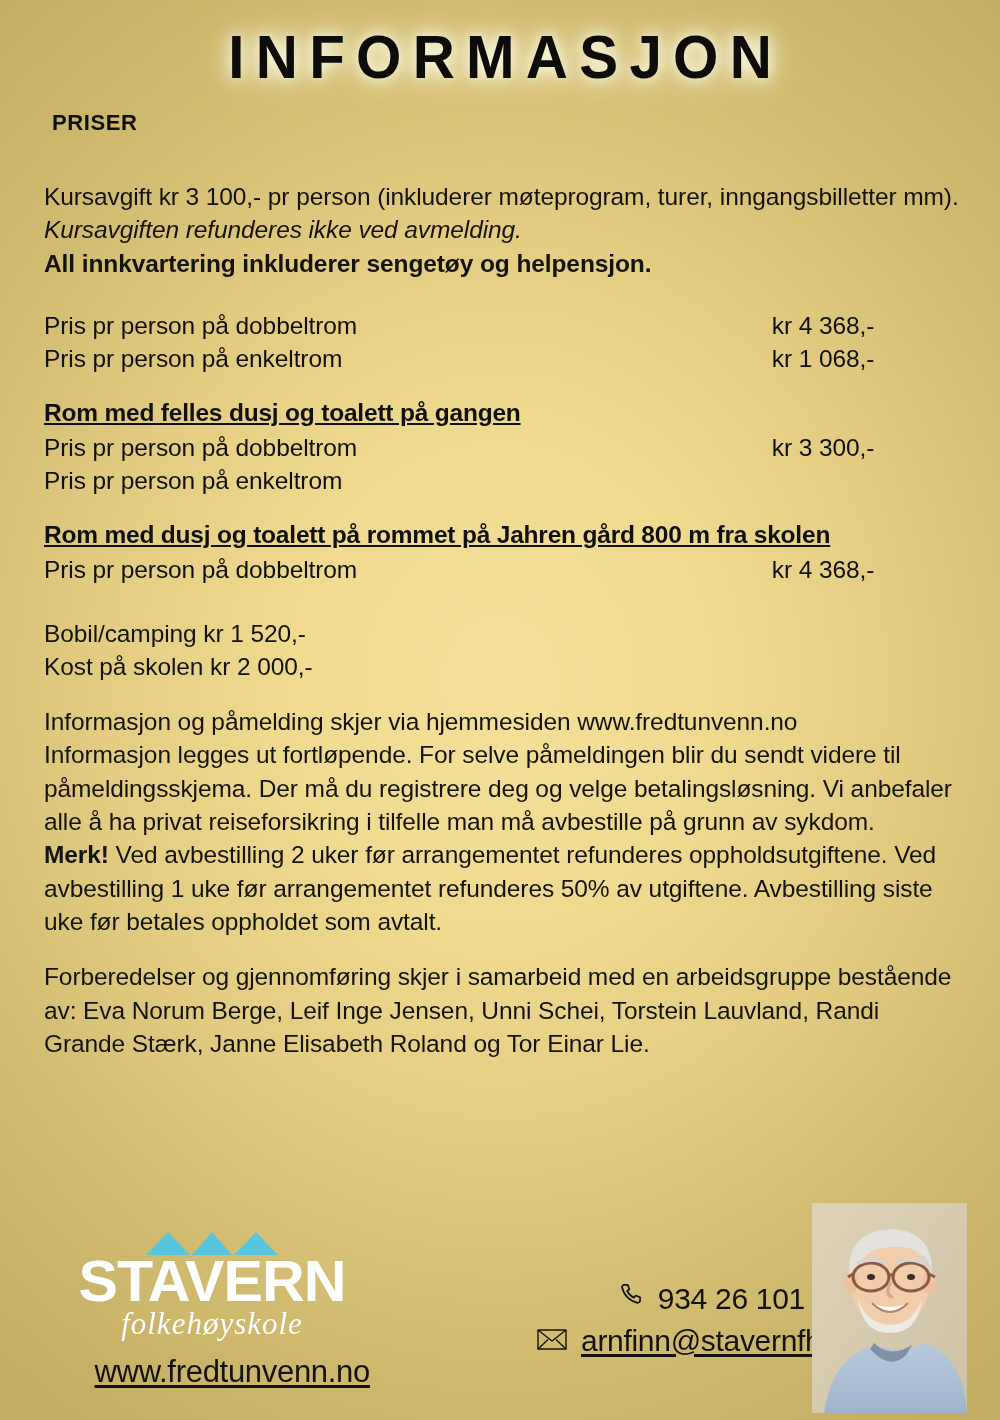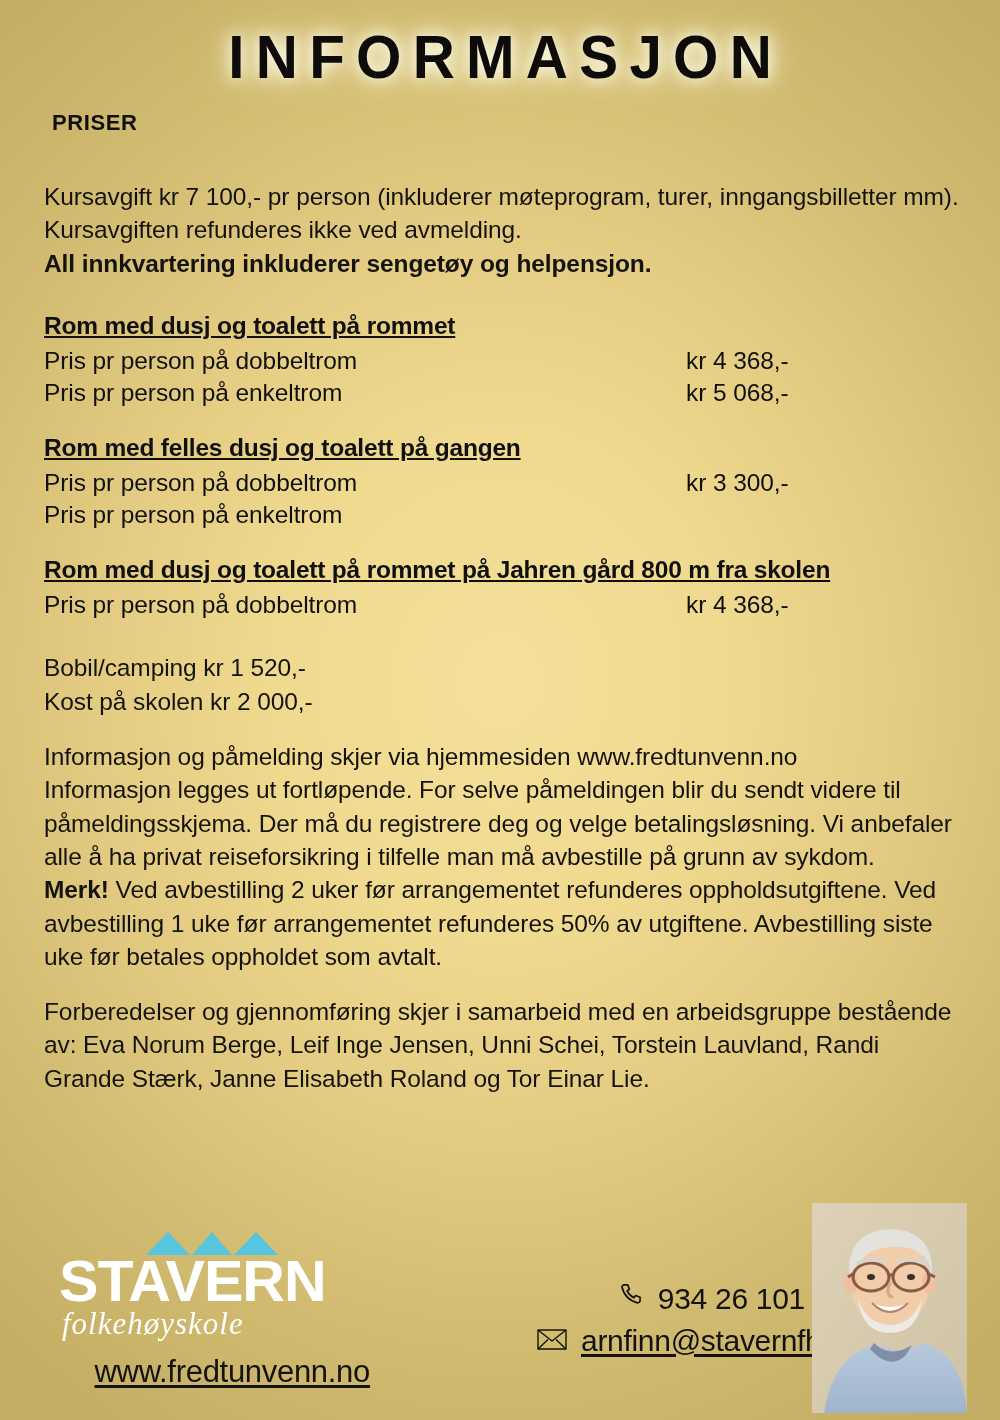--- a/index.html
+++ b/index.html
@@ -67,21 +67,21 @@
   }
 
   p.para {
     margin: 0;
     font-size: 24.5px;
     line-height: 1.36;
     color: #15130f;
     letter-spacing: -0.1px;
   }
   .b { font-weight: 700; margin-top: 32px; }
-  .i { }
+  .i { font-style: italic; }
   .gap-md { height: 22px; }
   .gap-lg { height: 30px; }
 
   
   .price-block { margin: 0; }
   .price-head {
     font-size: 24.5px;
     font-weight: 700;
     line-height: 1.3;
     text-decoration: underline;
@@ -89,31 +89,31 @@
     margin: 0 0 3px 0;
     letter-spacing: -0.2px;
   }
   .price-row {
     display: flex;
     font-size: 24.5px;
     line-height: 1.33;
     letter-spacing: -0.1px;
   }
   .price-row .label { width: 642px; flex: 0 0 642px; }
-  .price-row .amount { flex: 1 1 auto; }
+  .price-row .amount { flex: 1 1 auto; text-align: center; }
 
   
   .footer { position: absolute; left: 0; top: 1195px; width: 1000px; height: 225px; }
 
   .logo {
     position: absolute;
     left: 62px;
     top: 35px;
     width: 300px;
-    text-align: left;
+    text-align: center;
   }
   .logo-roof {
     position: relative;
     width: 136px;
     height: 26px;
     margin: 0 auto -4px auto;
   }
   .logo-word {
     font-family: "Liberation Sans Narrow", "Liberation Sans", sans-serif;
     font-weight: 700;
@@ -196,33 +196,32 @@
 <div id="poster">
 
   <div class="title-wrap">
     <span class="title">INFORMASJON</span>
   </div>
 
   <div class="content">
 
     <div class="section-label">PRISER</div>
 
-    <p class="para"><span>Kursavgift kr 7 100,- pr person (inkluderer møteprogram, turer, inngangsbilletter mm). </span><span class="i">Kursavgiften refunderes ikke ved avmelding.</span><br><span class="b">All innkvartering inkluderer sengetøy og helpensjon.</span></p>
+    <p class="para"><span>Kursavgift kr 3 100,- pr person (inkluderer møteprogram, turer, inngangsbilletter mm). </span><span class="i">Kursavgiften refunderes ikke ved avmelding.</span><br><span class="b">All innkvartering inkluderer sengetøy og helpensjon.</span></p>
 
     <div class="gap-lg"></div>
 
     <div class="price-block">
-      <div class="price-head">Rom med dusj og toalett på rommet</div>
       <div class="price-row">
         <span class="label">Pris pr person på dobbeltrom</span>
         <span class="amount">kr 4 368,-</span>
       </div>
       <div class="price-row">
         <span class="label">Pris pr person på enkeltrom</span>
-        <span class="amount">kr 5 068,-</span>
+        <span class="amount">kr 1 068,-</span>
       </div>
     </div>
 
     <div class="gap-md"></div>
 
     <div class="price-block">
       <div class="price-head">Rom med felles dusj og toalett på gangen</div>
       <div class="price-row">
         <span class="label">Pris pr person på dobbeltrom</span>
         <span class="amount">kr 3 300,-</span>

